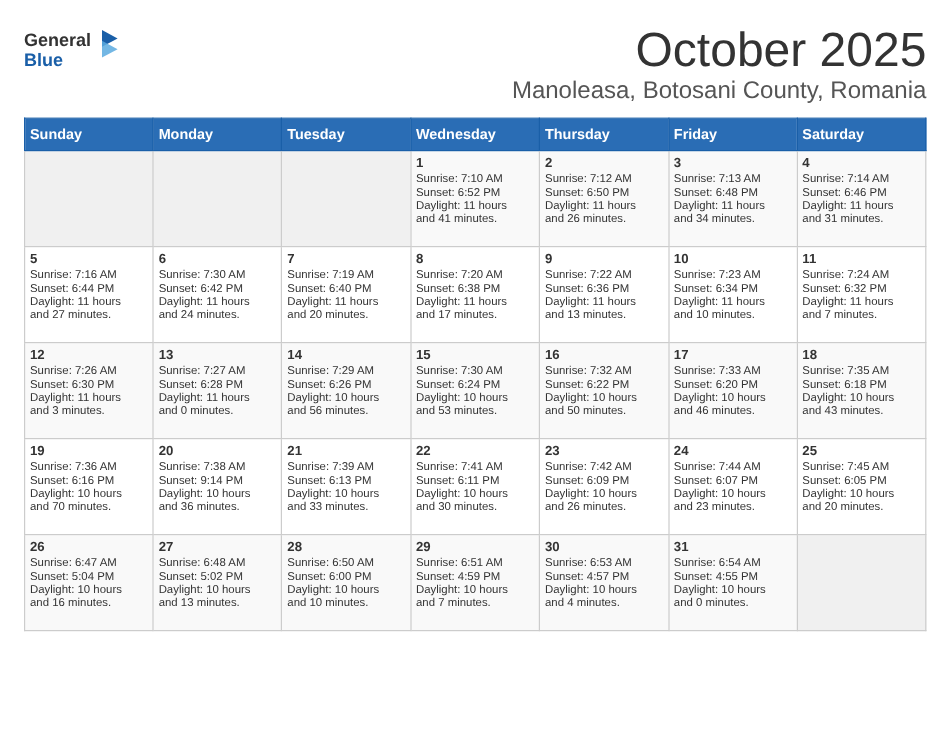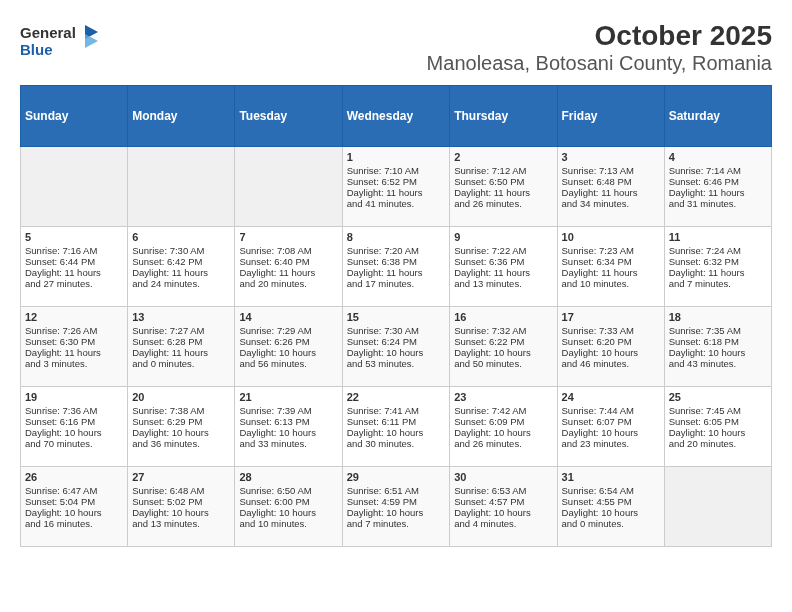--- a/index.html
+++ b/index.html
@@ -18,37 +18,37 @@
     }
     .logo {
       display: flex;
       align-items: center;
       gap: 4px;
     }
     .title-area {
       text-align: right;
     }
     .month-title {
-      font-size: 28px;
-      font-weight: bold;
+      font-size: 40px;
+      font-weight: normal;
       color: #333;
     }
     .subtitle {
       font-size: 20px;
       color: #555;
     }
     table {
       width: 100%;
       border-collapse: collapse;
       font-size: 10px;
     }
     thead tr th {
       background-color: #2a6db5;
       color: white;
-      padding: 23px 4px;
+      padding: 6px 4px;
       text-align: left;
       font-size: 12px;
       border: 1px solid #1a5fa8;
     }
     tbody tr td {
       border: 1px solid #ccc;
       vertical-align: top;
       padding: 4px;
       height: 80px;
       width: 108px;
@@ -142,21 +142,21 @@
         </td>
         <td>
           <div class="day-number">6</div>
           <div>Sunrise: 7:30 AM</div>
           <div>Sunset: 6:42 PM</div>
           <div>Daylight: 11 hours</div>
           <div>and 24 minutes.</div>
         </td>
         <td>
           <div class="day-number">7</div>
-          <div>Sunrise: 7:08 AM</div>
+          <div>Sunrise: 7:19 AM</div>
           <div>Sunset: 6:40 PM</div>
           <div>Daylight: 11 hours</div>
           <div>and 20 minutes.</div>
         </td>
         <td>
           <div class="day-number">8</div>
           <div>Sunrise: 7:20 AM</div>
           <div>Sunset: 6:38 PM</div>
           <div>Daylight: 11 hours</div>
           <div>and 17 minutes.</div>
@@ -238,21 +238,21 @@
         <td>
           <div class="day-number">19</div>
           <div>Sunrise: 7:36 AM</div>
           <div>Sunset: 6:16 PM</div>
           <div>Daylight: 10 hours</div>
           <div>and 70 minutes.</div>
         </td>
         <td>
           <div class="day-number">20</div>
           <div>Sunrise: 7:38 AM</div>
-          <div>Sunset: 6:29 PM</div>
+          <div>Sunset: 9:14 PM</div>
           <div>Daylight: 10 hours</div>
           <div>and 36 minutes.</div>
         </td>
         <td>
           <div class="day-number">21</div>
           <div>Sunrise: 7:39 AM</div>
           <div>Sunset: 6:13 PM</div>
           <div>Daylight: 10 hours</div>
           <div>and 33 minutes.</div>
         </td>

